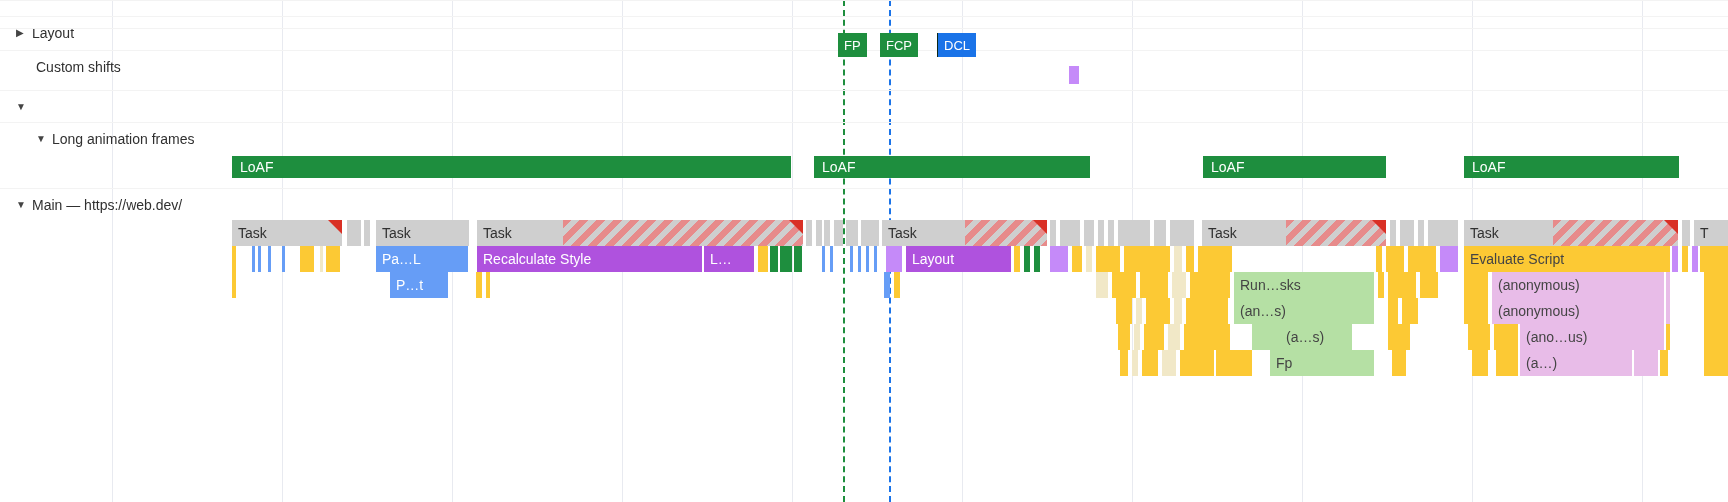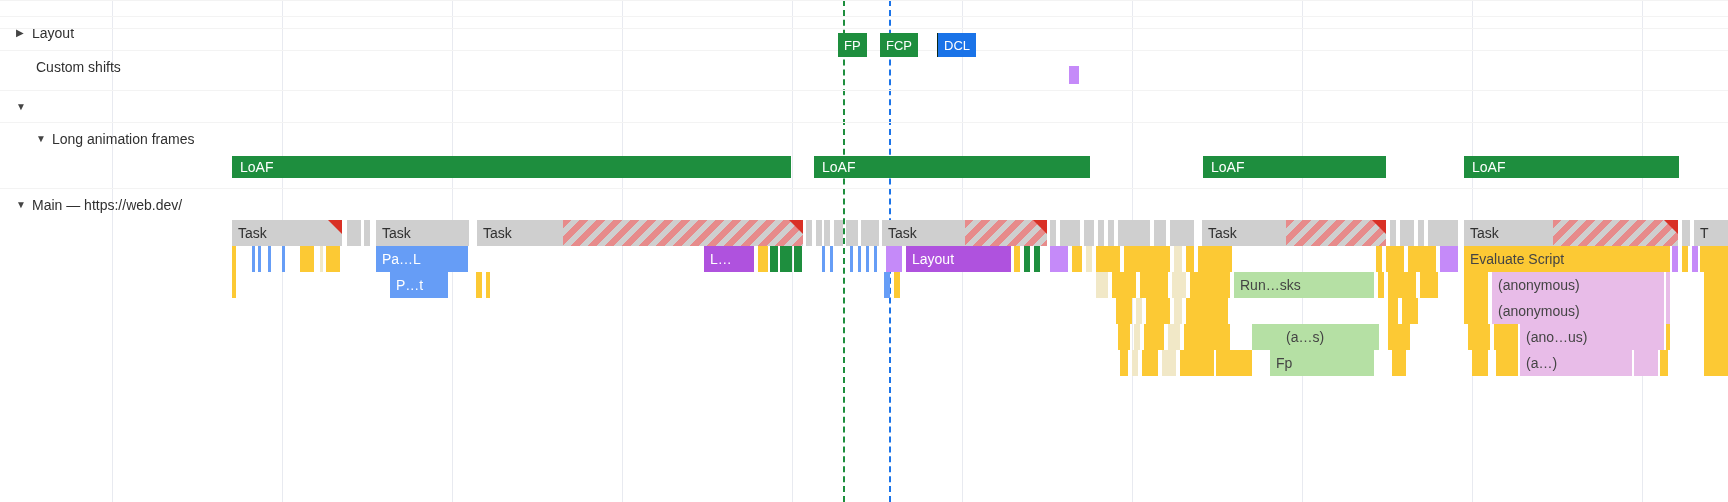--- a/index.html
+++ b/index.html
@@ -168,20 +168,21 @@
       <div class="lvl">
         <div class="flame script small" style="left: 232px; width: 4px;"></div>
         <div class="flame parse small" style="left: 252px; width: 3px;"></div>
         <div class="flame parse small" style="left: 258px; width: 3px;"></div>
         <div class="flame parse small" style="left: 268px; width: 3px;"></div>
         <div class="flame parse small" style="left: 282px; width: 3px;"></div>
         <div class="flame script small" style="left: 300px; width: 14px;"></div>
         <div class="flame minor small" style="left: 320px; width: 3px;"></div>
         <div class="flame script small" style="left: 326px; width: 14px;"></div>
         <div class="flame parse" style="left: 376px; width: 92px;">Pa…L</div>
+        <div class="flame style" style="left: 477px; width: 225px;">Recalculate Style</div>
         <div class="flame style" style="left: 704px; width: 50px;">L…</div>
         <div class="flame script small" style="left: 758px; width: 10px;"></div>
         <div class="flame compose small" style="left: 770px; width: 8px;"></div>
         <div class="flame compose small" style="left: 780px; width: 12px;"></div>
         <div class="flame compose small" style="left: 794px; width: 8px;"></div>
         <div class="flame parse small" style="left: 822px; width: 3px;"></div>
         <div class="flame parse small" style="left: 830px; width: 3px;"></div>
         <div class="flame parse small" style="left: 850px; width: 3px;"></div>
         <div class="flame parse small" style="left: 858px; width: 3px;"></div>
         <div class="flame parse small" style="left: 866px; width: 3px;"></div>
@@ -229,34 +230,35 @@
         <div class="flame pink" style="left: 1492px; width: 172px;">(anonymous)</div>
         <div class="flame pink small" style="left: 1666px; width: 4px;"></div>
         <div class="flame script small" style="left: 1704px; width: 24px;"></div>
       </div>
       <div class="lvl">
         <div class="flame script small" style="left: 1116px; width: 16px;"></div>
         <div class="flame minor small" style="left: 1136px; width: 6px;"></div>
         <div class="flame script small" style="left: 1146px; width: 24px;"></div>
         <div class="flame minor small" style="left: 1174px; width: 8px;"></div>
         <div class="flame script small" style="left: 1186px; width: 42px;"></div>
+        <div class="flame syscall" style="left: 1234px; width: 140px;">(an…s)</div>
         <div class="flame script small" style="left: 1388px; width: 10px;"></div>
         <div class="flame script small" style="left: 1402px; width: 16px;"></div>
         <div class="flame script small" style="left: 1464px; width: 24px;"></div>
         <div class="flame pink" style="left: 1492px; width: 172px;">(anonymous)</div>
         <div class="flame pink small" style="left: 1666px; width: 4px;"></div>
         <div class="flame script small" style="left: 1704px; width: 24px;"></div>
       </div>
       <div class="lvl">
         <div class="flame script small" style="left: 1118px; width: 12px;"></div>
         <div class="flame minor small" style="left: 1134px; width: 6px;"></div>
         <div class="flame script small" style="left: 1144px; width: 20px;"></div>
         <div class="flame minor small" style="left: 1168px; width: 12px;"></div>
         <div class="flame script small" style="left: 1184px; width: 46px;"></div>
-        <div class="flame syscall" style="left: 1252px; width: 127px; padding-left: 34px;">(a…s)</div>
+        <div class="flame syscall" style="left: 1252px; width: 100px; padding-left: 34px;">(a…s)</div>
         <div class="flame script small" style="left: 1388px; width: 22px;"></div>
         <div class="flame script small" style="left: 1468px; width: 22px;"></div>
         <div class="flame script small" style="left: 1494px; width: 24px;"></div>
         <div class="flame pink" style="left: 1520px; width: 144px;">(ano…us)</div>
         <div class="flame script small" style="left: 1666px; width: 4px;"></div>
         <div class="flame script small" style="left: 1704px; width: 24px;"></div>
       </div>
       <div class="lvl">
         <div class="flame script small" style="left: 1120px; width: 8px;"></div>
         <div class="flame minor small" style="left: 1132px; width: 6px;"></div>

